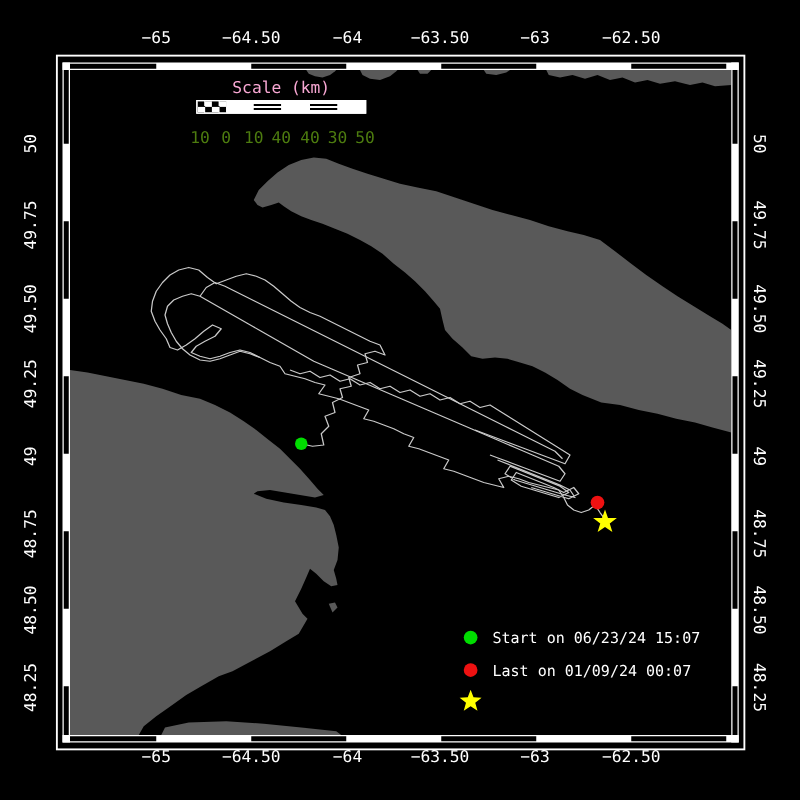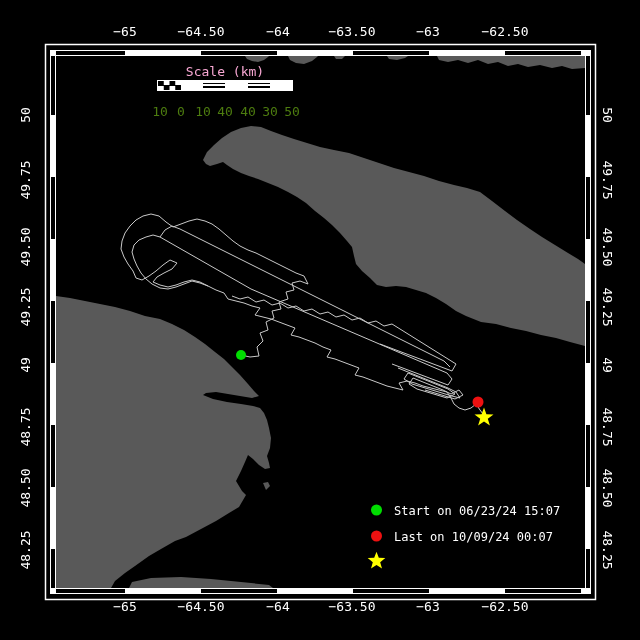--- a/index.html
+++ b/index.html
@@ -142,21 +142,21 @@
     <div class="legend-row" style="left:366px;top:510px">
       <span class="legend-marker">
           <span class="legend-dot" style="background: rgb(0, 221, 0);"></span>
         </span>
       <span>Start on 06/23/24 15:07</span>
     </div>
     <div class="legend-row" style="left:366px;top:536px">
       <span class="legend-marker">
           <span class="legend-dot" style="background: rgb(238, 17, 17);"></span>
         </span>
-      <span>Last on 10/09/24 00:07</span>
+      <span>Last on 01/09/24 00:07</span>
     </div>
     <div class="legend-row" style="left:366px;top:561px">
       <span class="legend-marker">
         <svg width="21" height="21" viewBox="0 0 21 21">
             <polygon points="10.5,1.2 12.8,7.3 19.3,7.6 14.2,11.7 16.0,18.0 10.5,14.4 5.0,18.0 6.8,11.7 1.7,7.6 8.2,7.3" fill="#ffff00"></polygon>
           </svg>
       </span>
     </div>
   </div>
 

